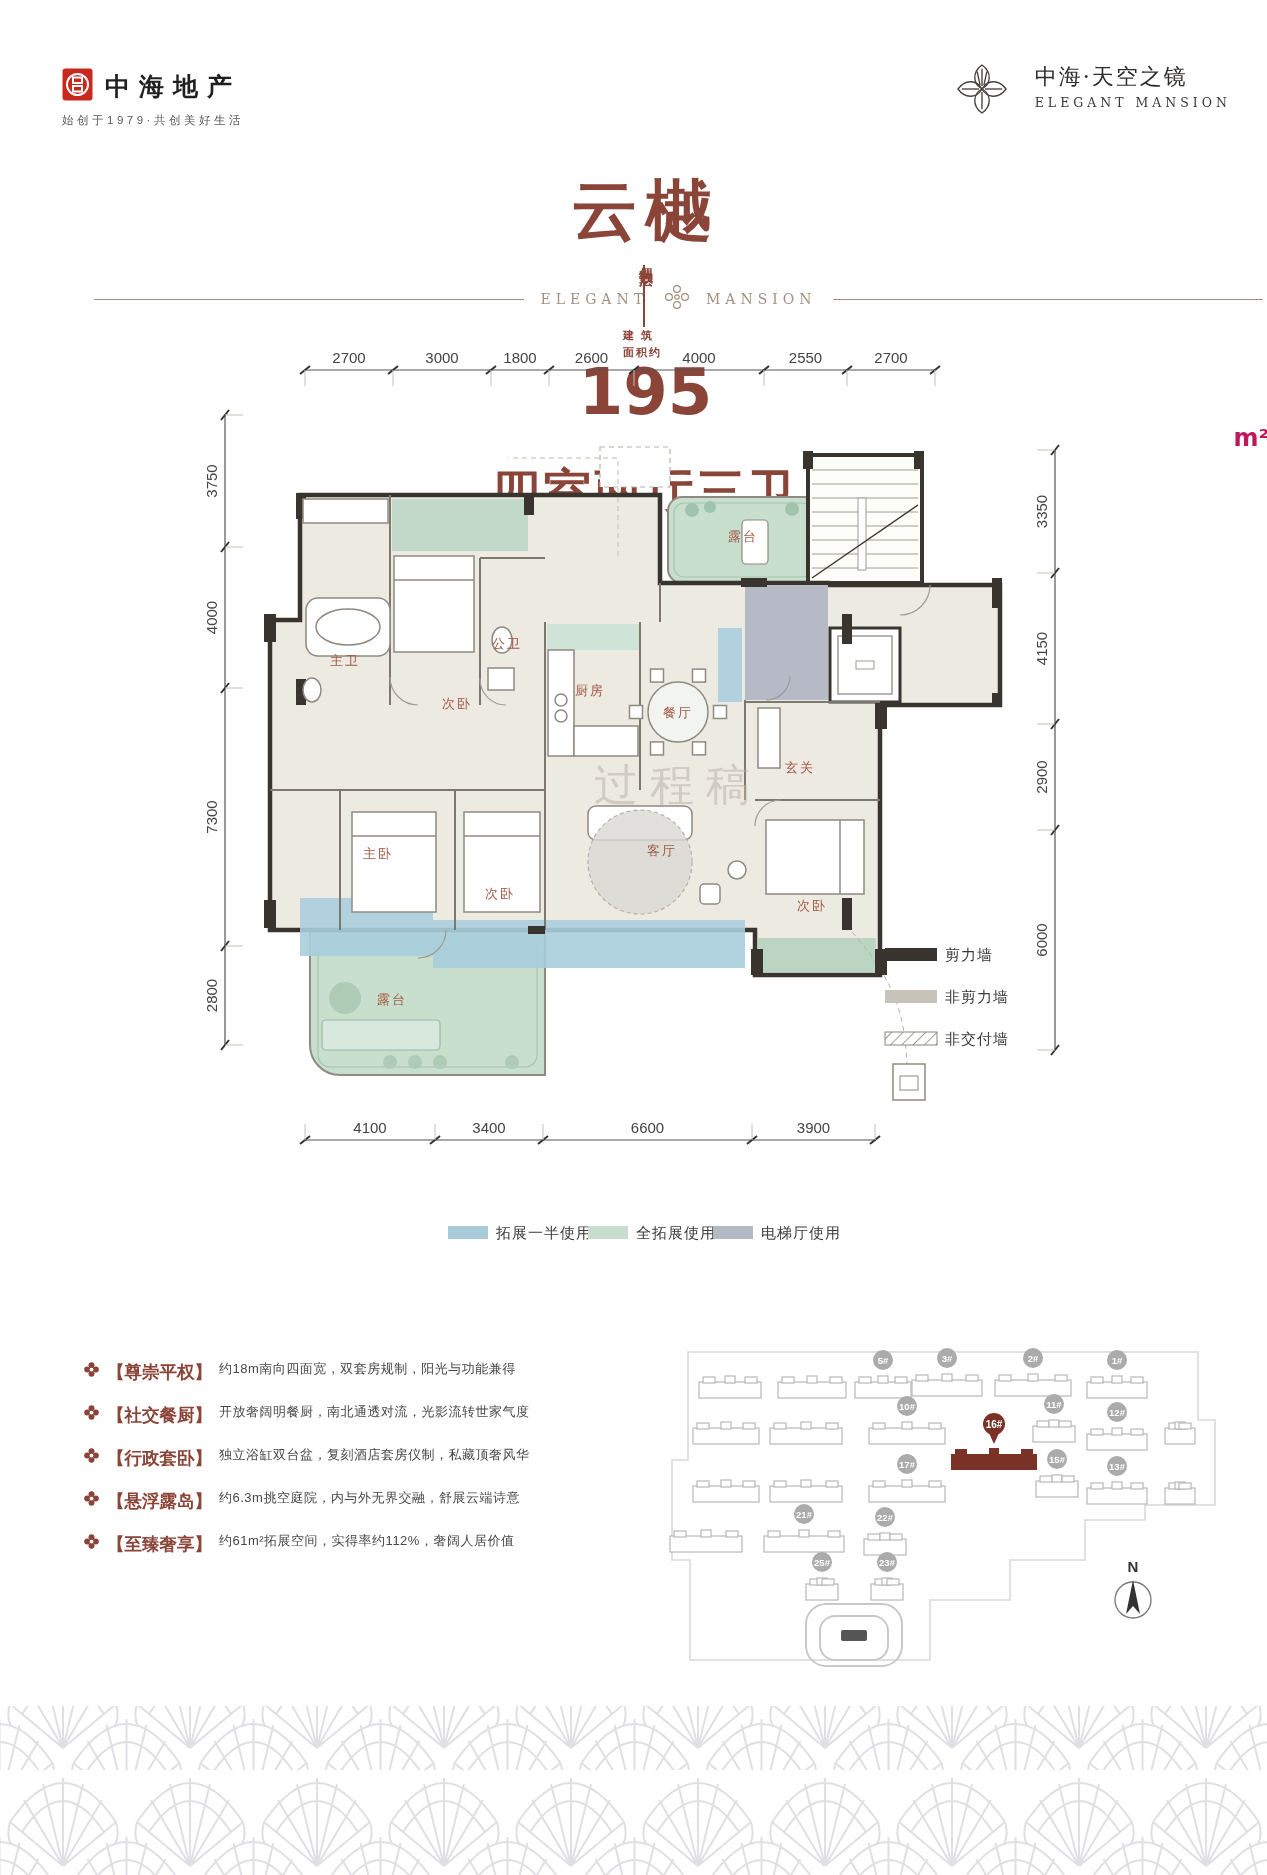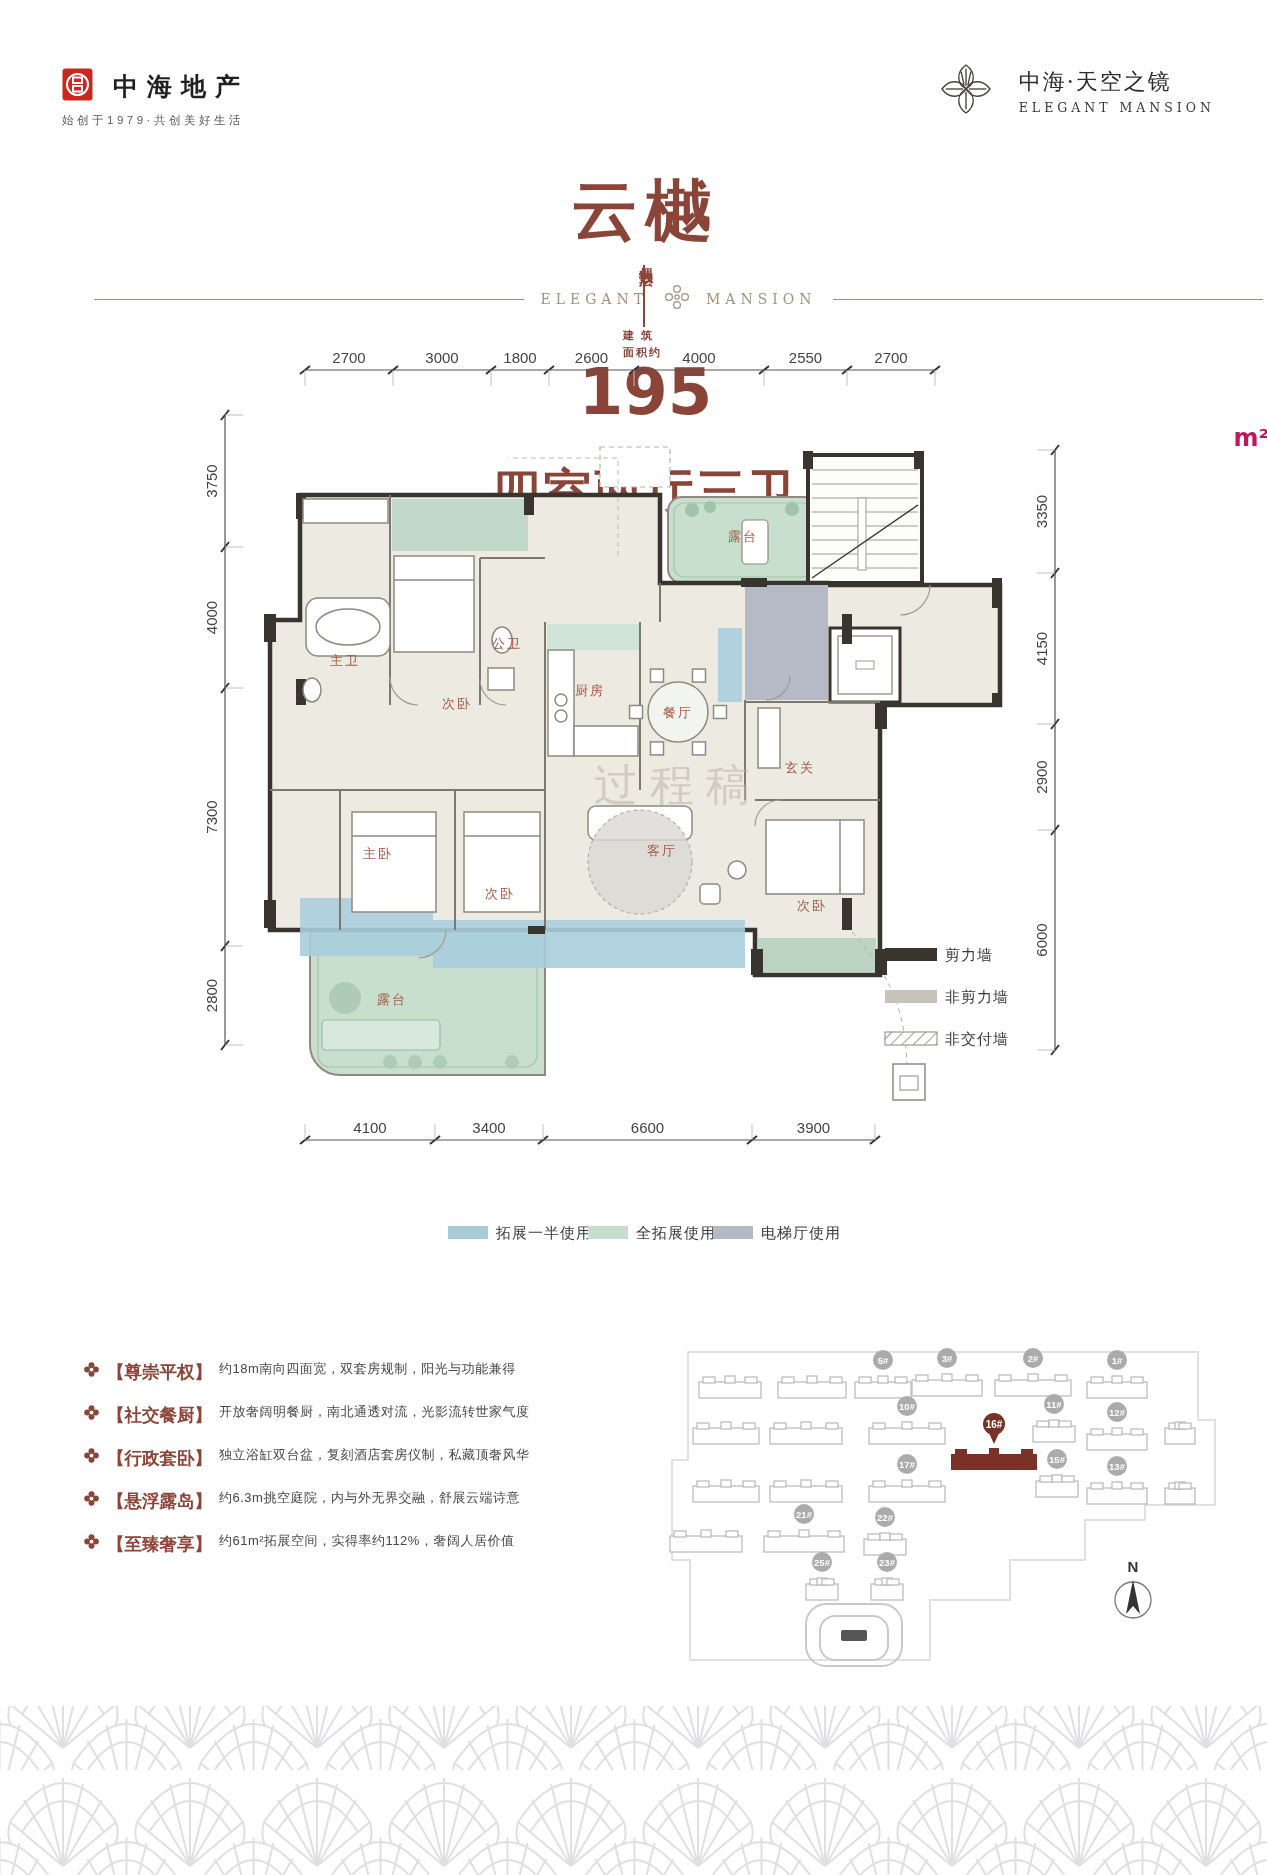--- a/index.html
+++ b/index.html
@@ -1,24 +1,24 @@
 <!DOCTYPE html>
 <html><head>
 <meta charset="utf-8">
 <style>
   html,body{margin:0;padding:0;background:#888;}
   .canvas{position:relative;width:1267px;height:1875px;background:#ffffff;overflow:hidden;
           font-family:"Liberation Sans",sans-serif;margin:0 auto;}
   .abs{position:absolute;}
   
   .brand-left{left:62px;top:68px;display:flex;flex-direction:column;}
-  .brand-row{display:flex;align-items:center;gap:20px;}
+  .brand-row{display:flex;align-items:center;gap:12px;}
   .brand-name{font-family:"DejaVu Serif",serif;font-weight:bold;font-size:25px;color:#1f1f1f;letter-spacing:9px;}
   .brand-tagline{margin-top:8px;font-size:11.5px;color:#5a5a5a;letter-spacing:3.5px;}
-  .brand-right{right:52px;top:62px;display:flex;align-items:center;gap:28px;}
+  .brand-right{right:36px;top:62px;display:flex;align-items:flex-start;gap:28px;}
   .brand-right .cn{font-family:"DejaVu Serif",serif;font-size:22px;color:#2e2c2a;letter-spacing:2px;}
   .brand-right .en{font-family:"DejaVu Serif",serif;font-size:12.5px;color:#3a3836;letter-spacing:4px;margin-top:3px;}
   
   .title-band{left:12px;top:166px;width:100%;display:flex;justify-content:center;align-items:center;flex-direction:column;}
   .t-product{font-family:"DejaVu Serif",serif;font-weight:bold;font-size:66px;color:#8a4438;letter-spacing:8px;}
   .t-floornote{writing-mode:vertical-rl;font-size:14px;font-weight:bold;color:#8a4438;letter-spacing:3px;margin-left:2px;}
   .t-divider{width:2px;height:62px;background:#8a4438;margin:0 20px 0 16px;}
   .t-prefix{display:flex;flex-direction:column;justify-content:center;font-size:11px;font-weight:bold;
             color:#8a4438;letter-spacing:2px;line-height:1.5;margin-right:6px;}
   .t-area{font-family:"DejaVu Sans",sans-serif;font-weight:bold;font-size:64px;color:#8a4438;line-height:1;}

